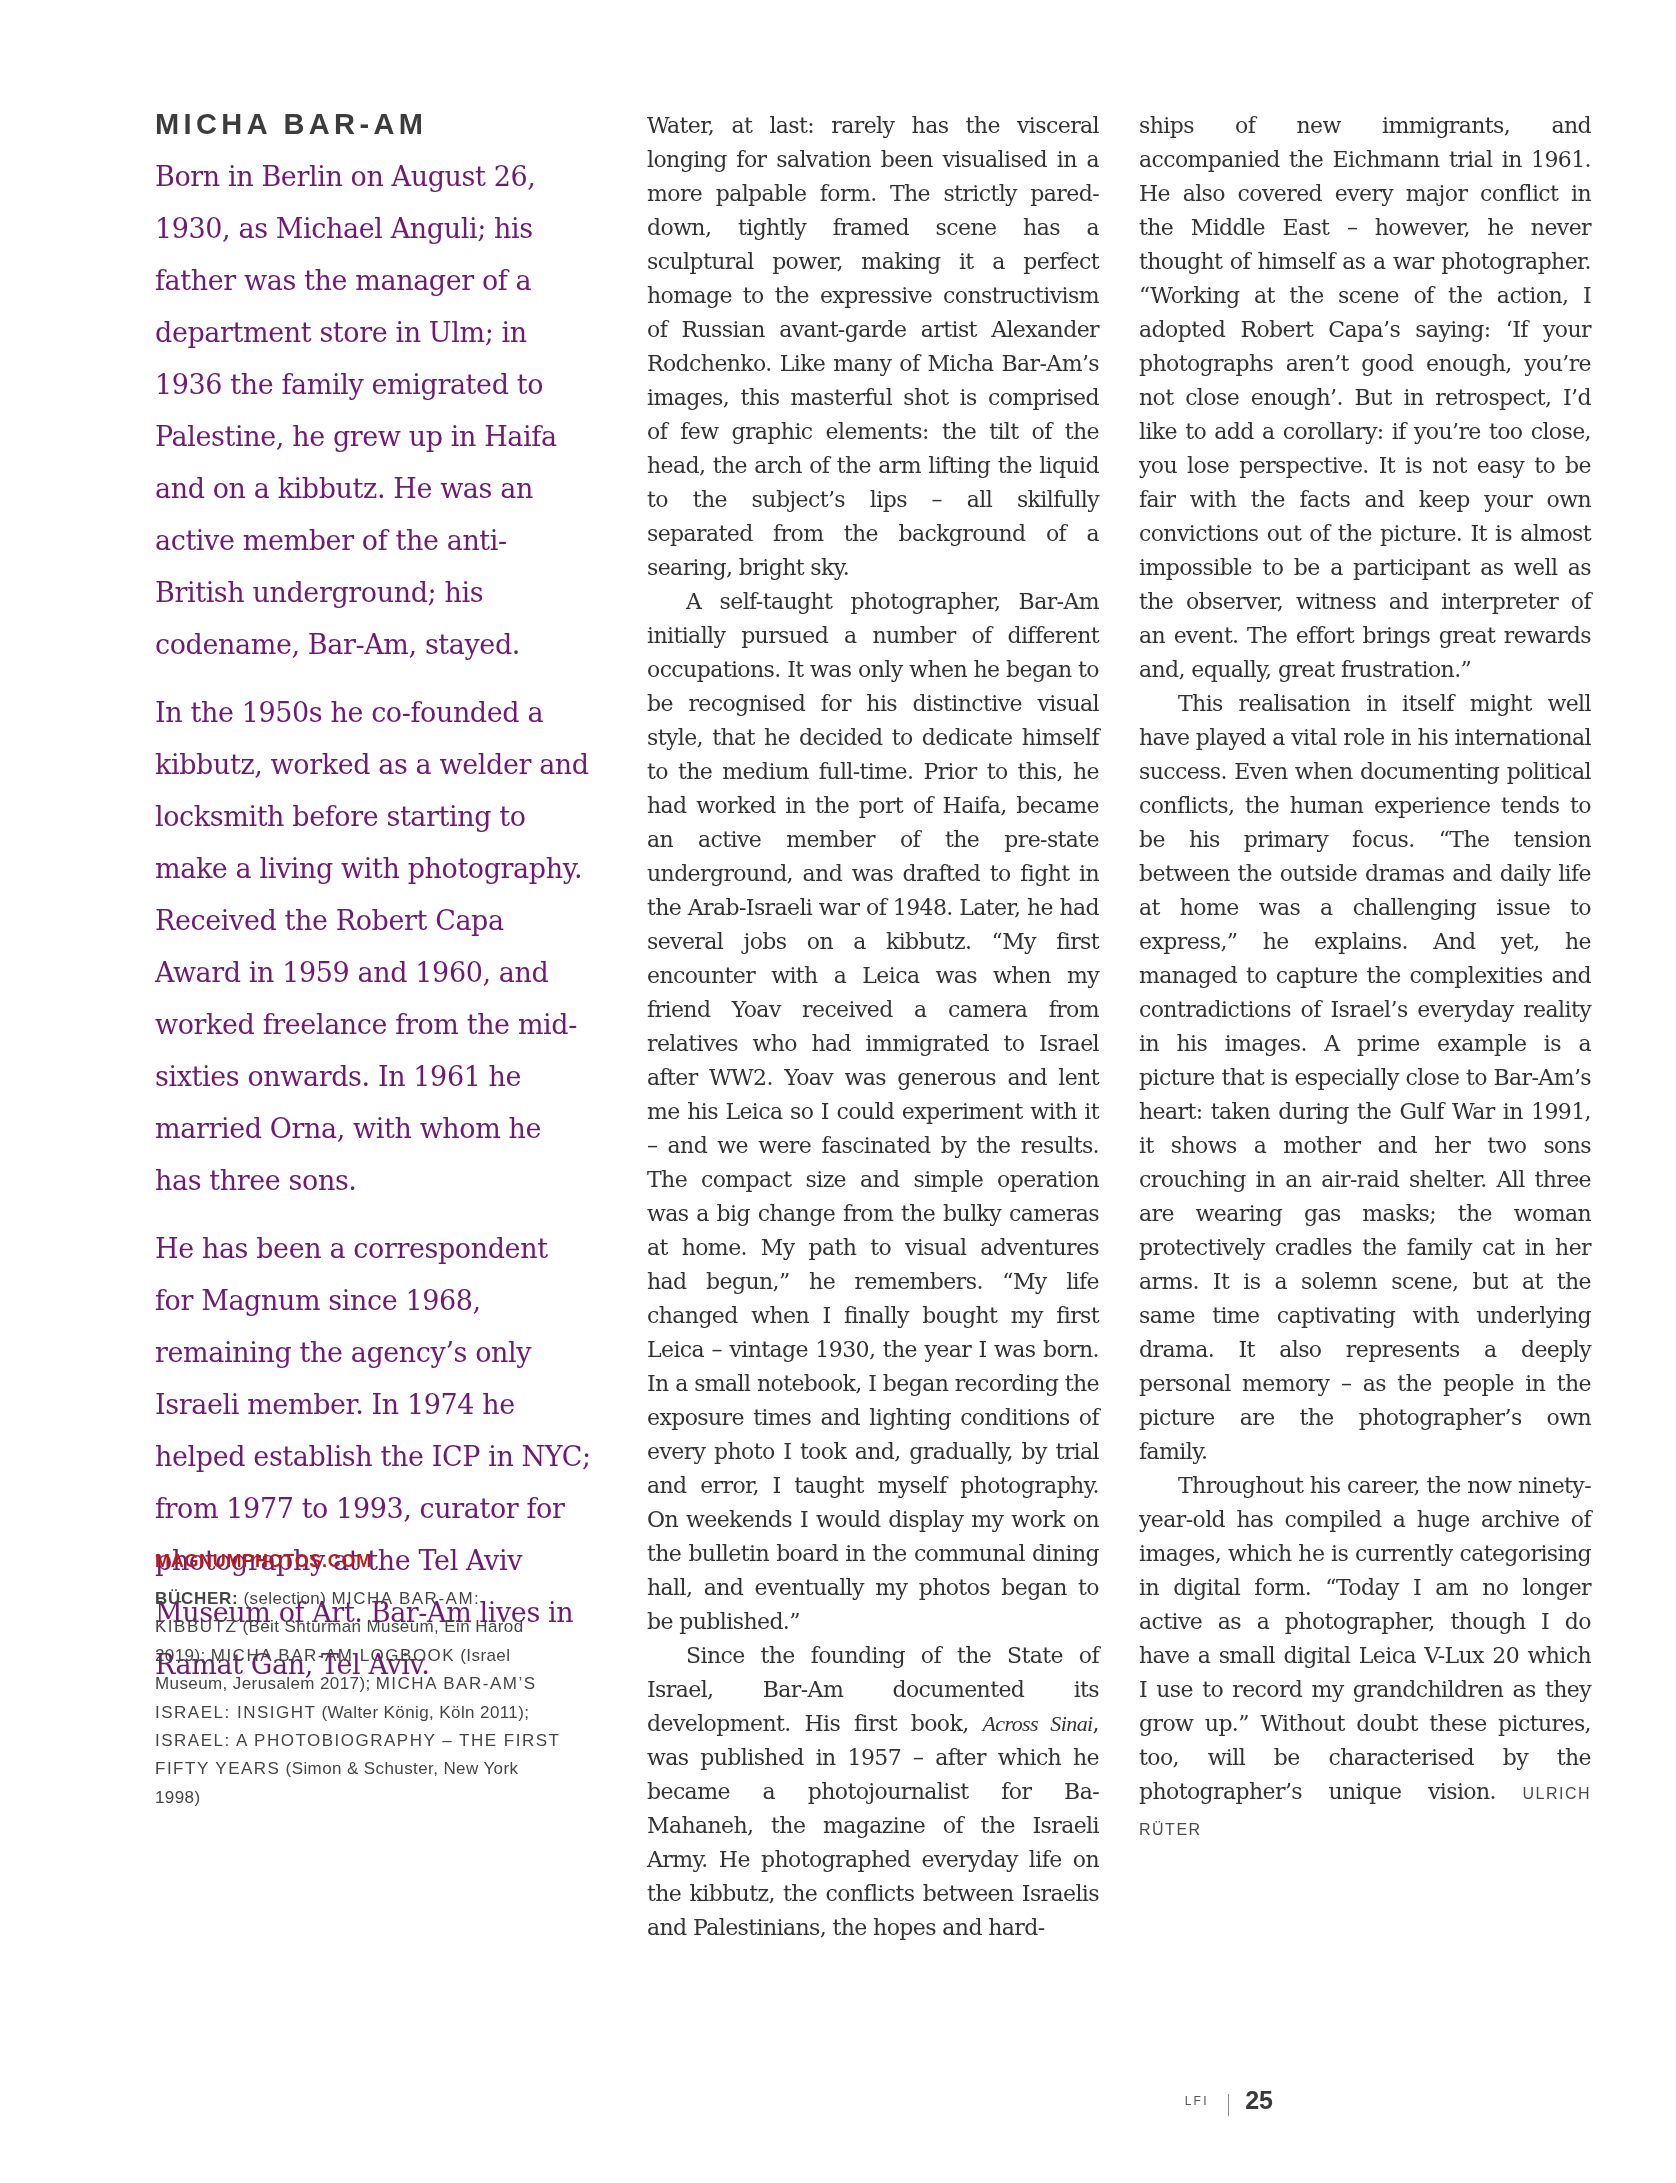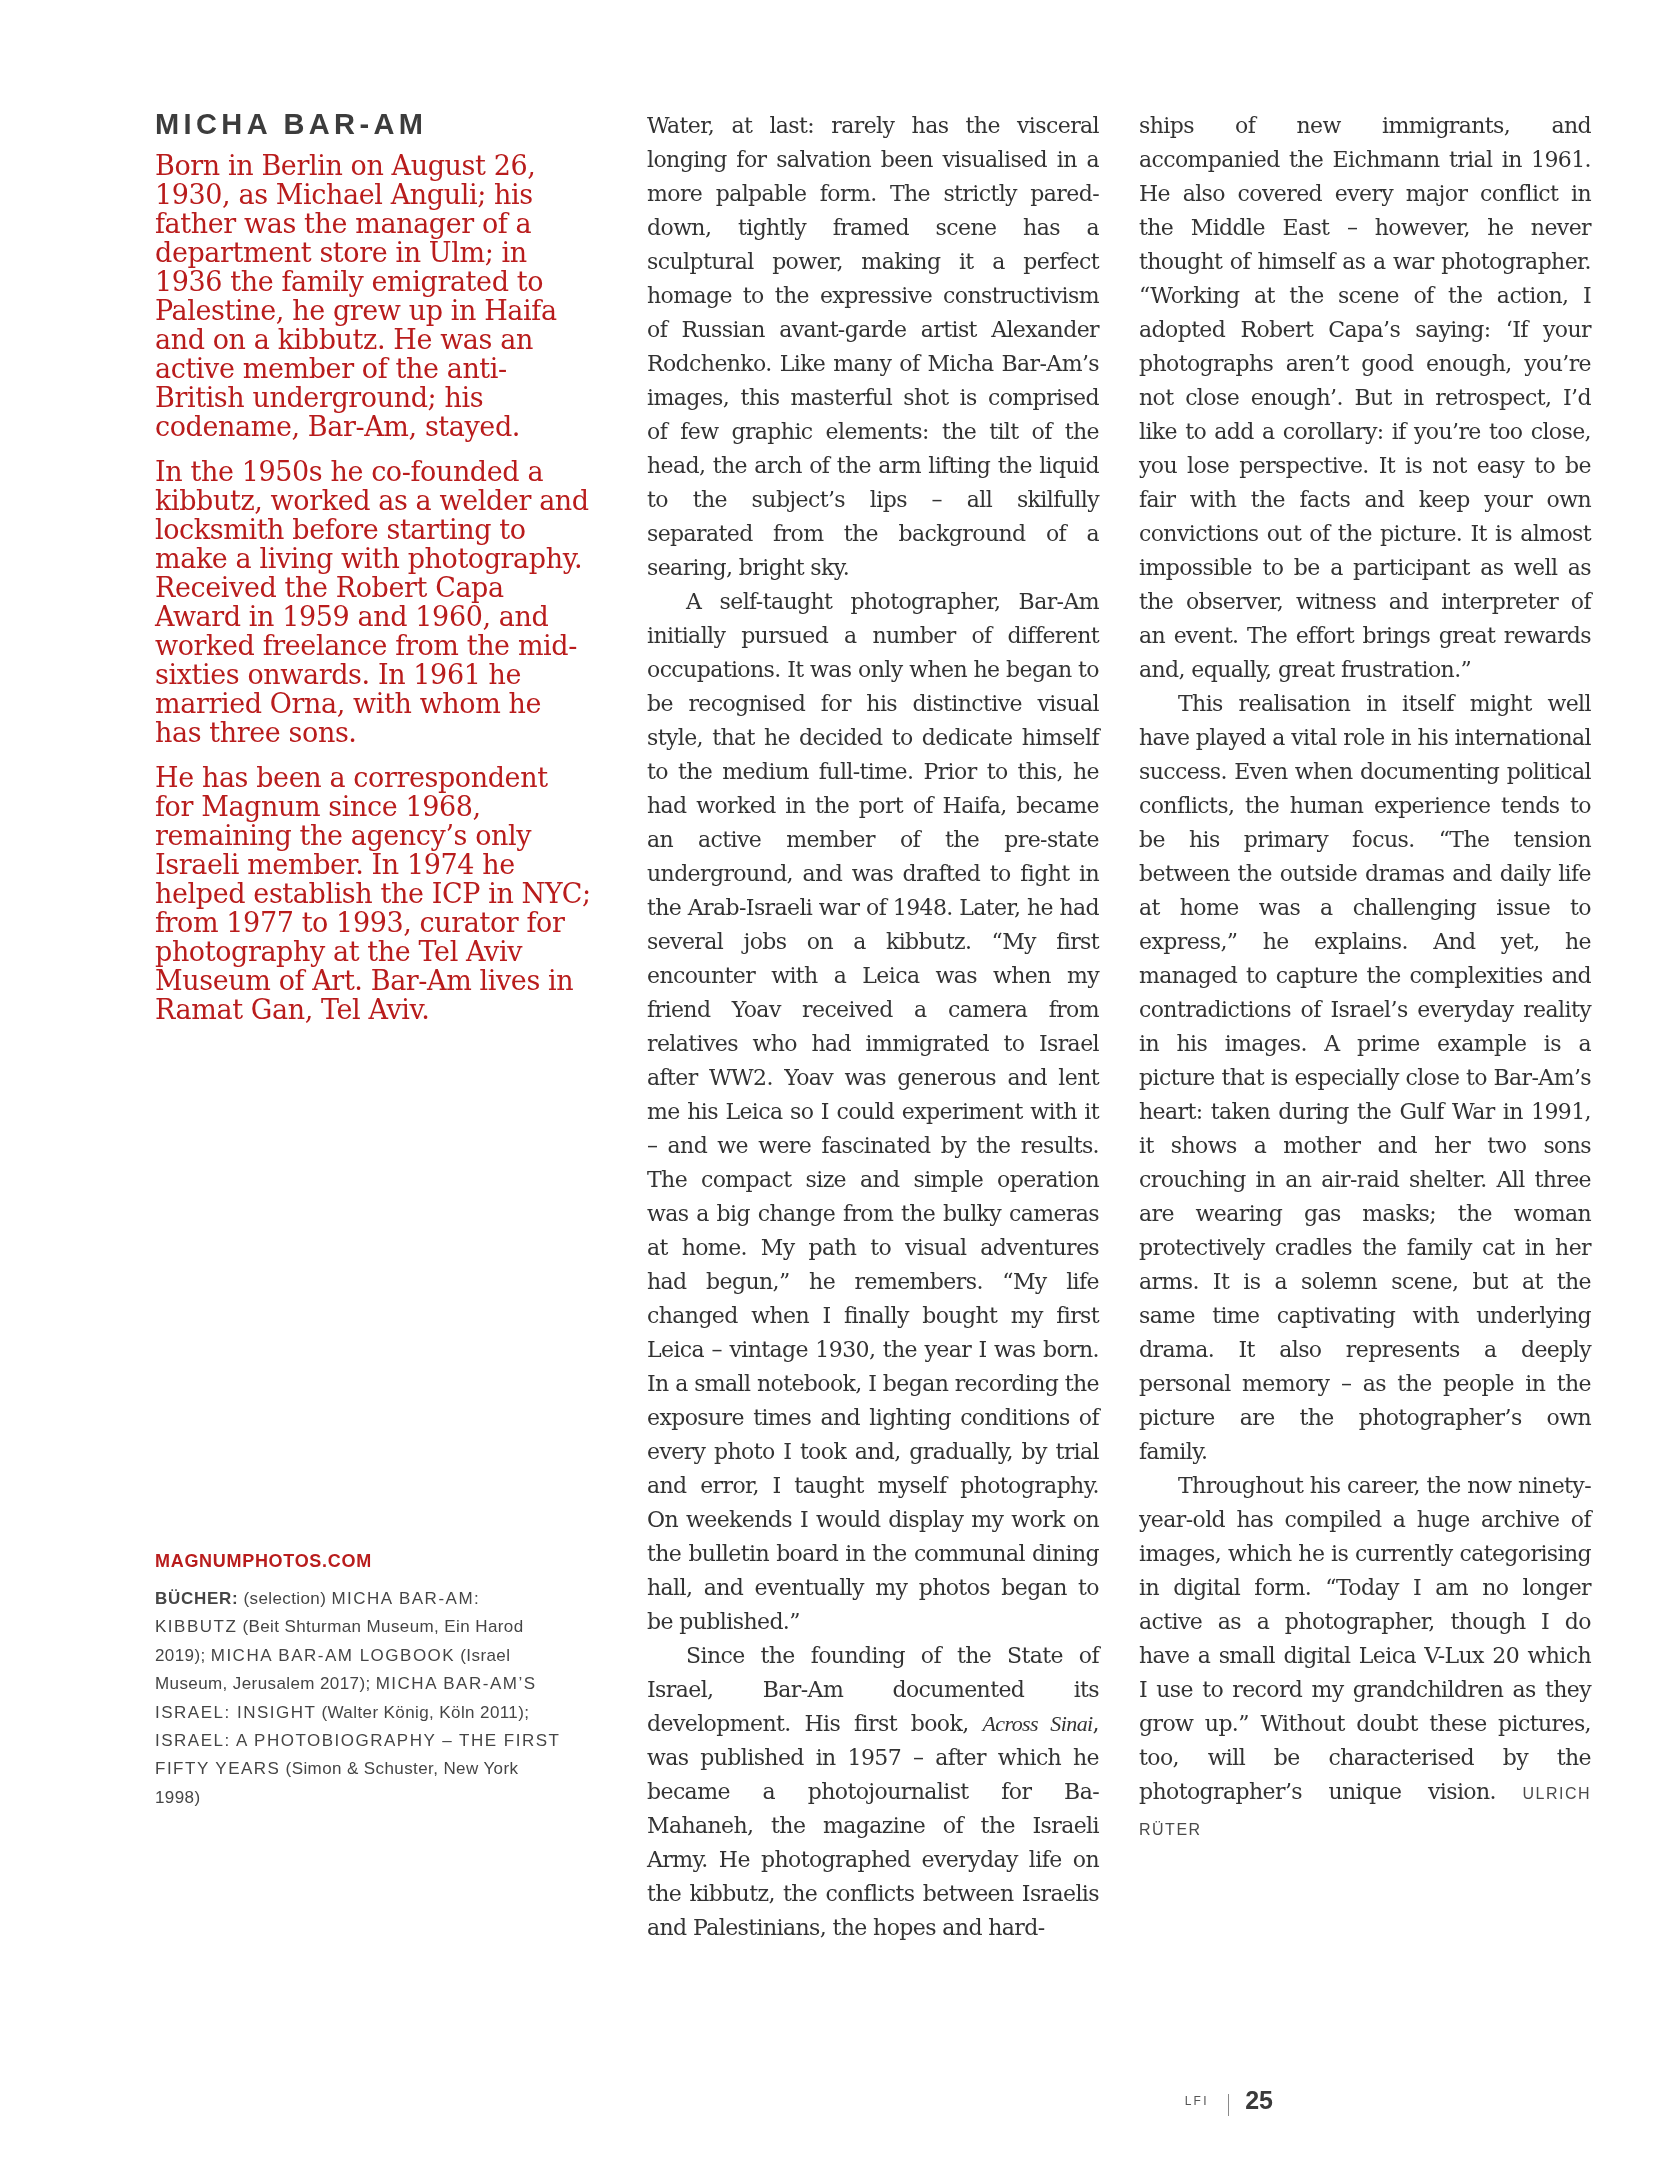--- a/index.html
+++ b/index.html
@@ -8,21 +8,21 @@
 
     
     .bio { position: absolute; left: 155px; top: 109px; width: 437px; }
     .bio-name {
       font-family: "Liberation Sans", "DejaVu Sans", sans-serif;
       font-weight: 700; font-size: 29px; letter-spacing: 4.4px;
       color: #3c3c3c; margin: 0 0 10.2px 0; line-height: 1.1;
     }
     .bio-para {
       font-family: "DejaVu Serif", "Liberation Serif", serif;
-      font-size: 27px; line-height: 29px; color: #b91c1c;
+      font-size: 27px; line-height: 52px; color: #701a75;
       margin: 0 0 16px 0; letter-spacing: -0.4px;
     }
 
     .sources { position: absolute; left: 155px; top: 1551px; width: 408px; }
     .src-head {
       font-family: "Liberation Sans", "DejaVu Sans", sans-serif;
       font-weight: 700; font-size: 18px; letter-spacing: 0.7px;
       color: #b91c1c; margin: 0 0 13px 0;
     }
     .src-para {

